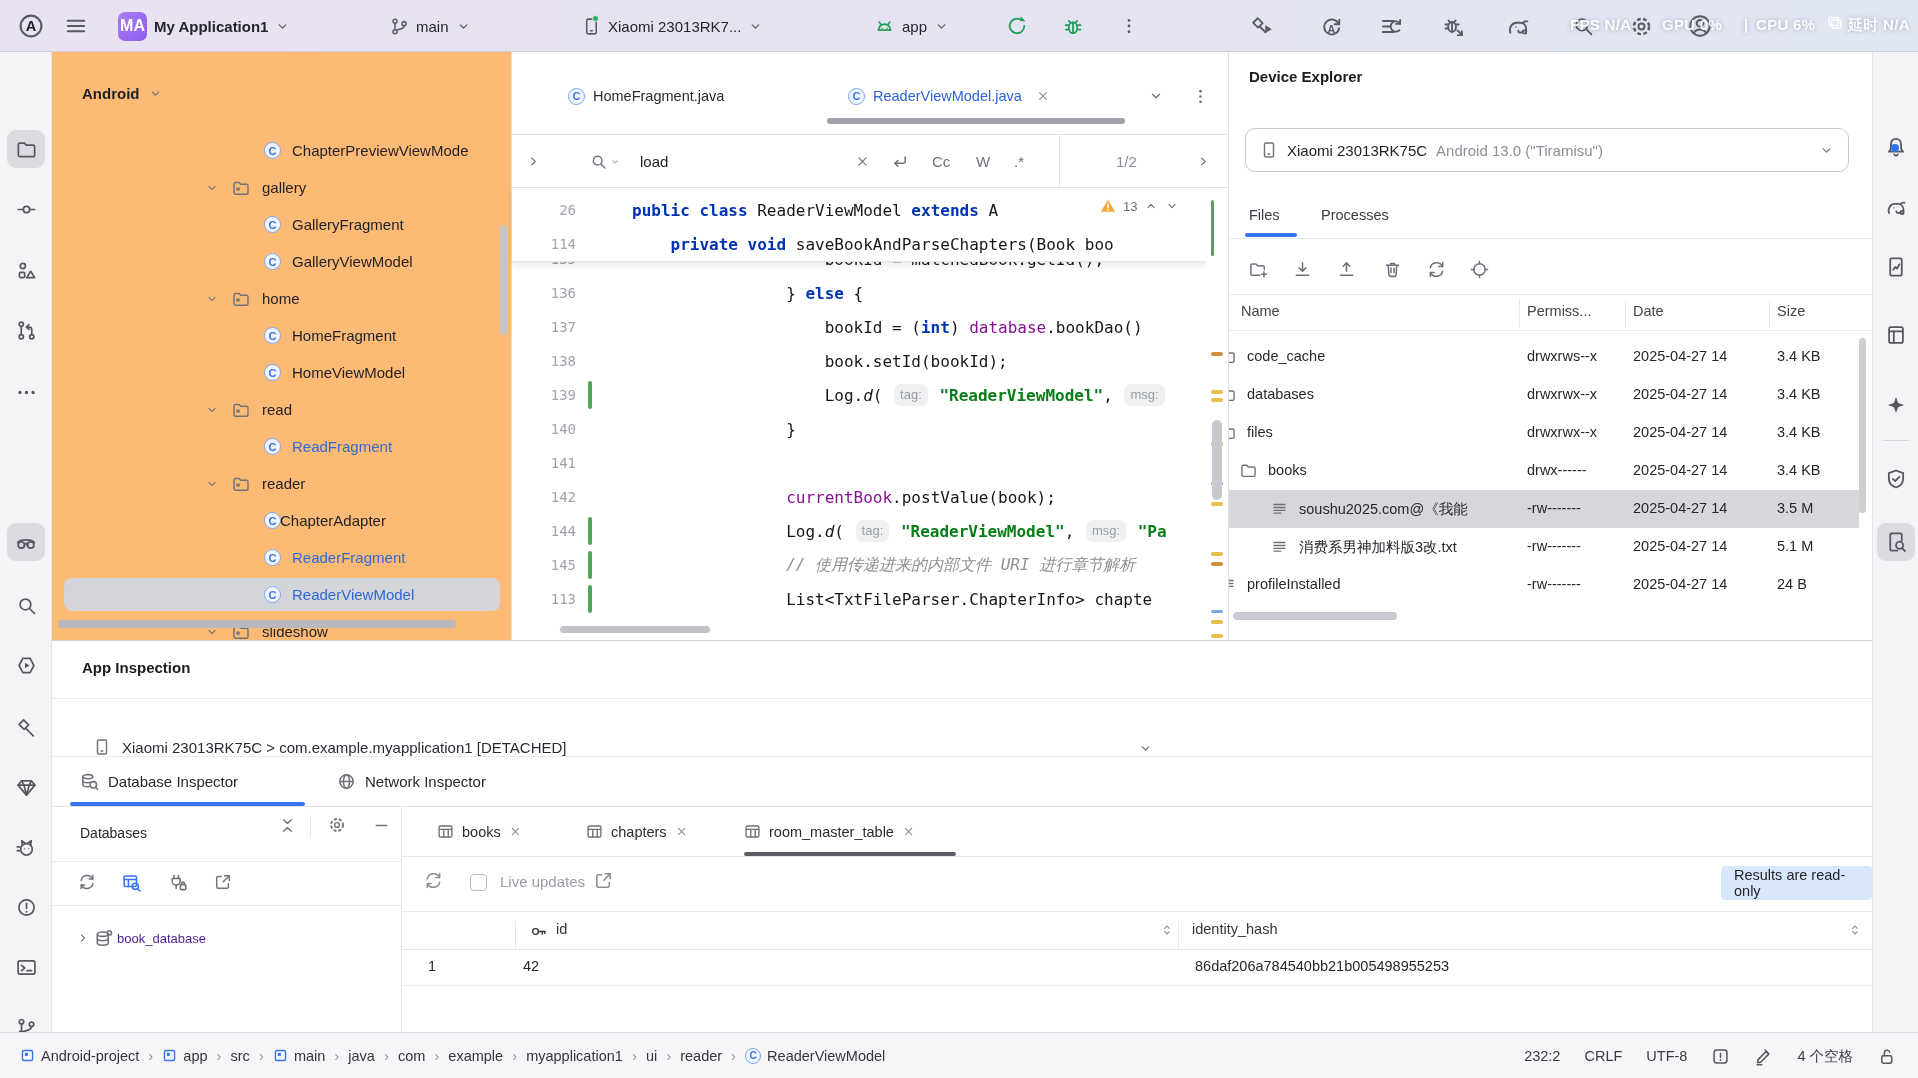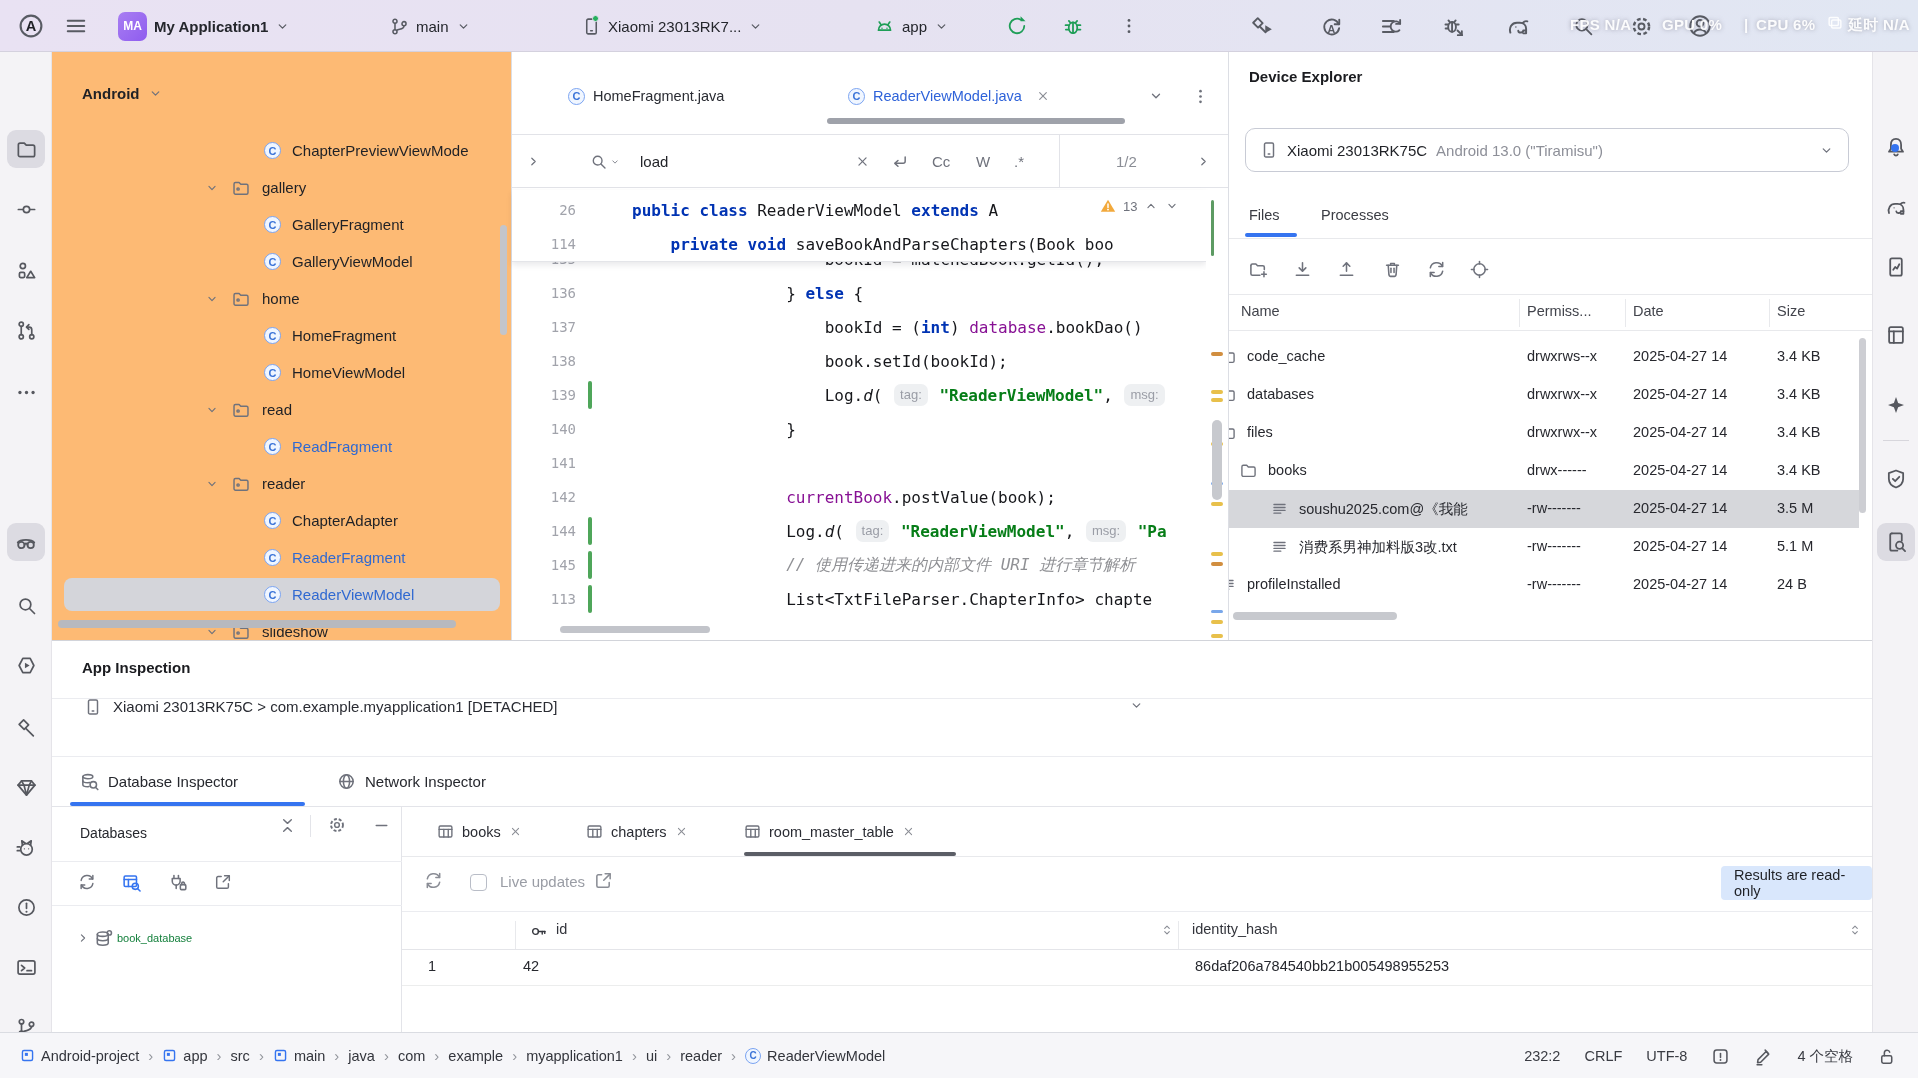--- a/index.html
+++ b/index.html
@@ -3,21 +3,21 @@
 <meta charset="utf-8">
 <style>
   *{box-sizing:border-box;margin:0;padding:0}
   html,body{width:1918px;height:1078px;overflow:hidden}
   body{font-family:"Liberation Sans",sans-serif;background:#fff;color:#27282e;position:relative;font-size:14px}
   .ic{display:inline-flex;align-items:center;justify-content:center;vertical-align:middle}
   
   #topbar{position:absolute;left:0;top:0;width:1918px;height:52px;background:linear-gradient(90deg,#e9e2f3 0%,#e6e2f1 45%,#e1e7f3 100%);border-bottom:1px solid #d4d1de;color:#585b63}
   #topbar .tb-item{position:absolute;top:0;height:52px;display:flex;align-items:center;gap:7px}
   .tb-label{font-size:15px;color:#24262c}
-  #ma-badge{width:29px;height:29px;border-radius:7px;background:linear-gradient(135deg,#a87ef2,#8f5cef);color:#fff;font-size:12px;font-weight:700;display:flex;align-items:center;justify-content:center}
+  #ma-badge{width:29px;height:29px;border-radius:7px;background:linear-gradient(135deg,#a87ef2,#8f5cef);color:#fff;font-size:16px;font-weight:700;display:flex;align-items:center;justify-content:center}
   .green{color:#1e9e57}
   .gdot{position:absolute;left:10px;bottom:14px;width:7px;height:7px;border-radius:50%;background:#25b05d;border:1.5px solid #e7e2f2}
   #overlay-stats{position:absolute;left:0;top:0;width:1690px;height:52px;pointer-events:none;z-index:5}
   .ovl{position:absolute;top:16px;color:rgba(255,255,255,.93);font-size:15px;font-weight:700;text-shadow:0 0 4px rgba(110,110,125,.55);letter-spacing:.3px;white-space:nowrap}
   
   #lstripe{position:absolute;left:0;top:52px;width:52px;height:980px;background:#f4f3f6;border-right:1px solid #e5e4e9;color:#56585f}
   #rstripe{position:absolute;left:1872px;top:52px;width:46px;height:980px;background:#f4f3f6;border-left:1px solid #e5e4e9;color:#56585f}
   .sbtn{position:absolute;left:7px;width:38px;height:38px;border-radius:9px;display:flex;align-items:center;justify-content:center}
   #rstripe .sbtn{left:4px}
   .sbtn.sel{background:#dcdbe2}
@@ -87,32 +87,32 @@
   .drow.sel{background:#d6d7db}
   .drow span{position:absolute;top:10px;white-space:nowrap}
   .drow .nm{overflow:hidden;width:270px}
   .drow .ici{position:absolute;top:10px;color:#6f727c}
   #dev-vthumb{position:absolute;left:630px;top:286px;width:7px;height:175px;background:#cdced3;border-radius:4px}
   #dev-hthumb{position:absolute;left:4px;top:560px;width:164px;height:8px;background:#c7c9ce;border-radius:4px}
   
   #inspect{position:absolute;left:52px;top:640px;width:1820px;height:392px;background:#fff;border-top:1px solid #d2d4da}
   #inspect h2{position:absolute;left:30px;top:18px;font-size:15px;color:#1b1c20}
   .hline{position:absolute;left:0;width:1820px;height:1px;background:#ebecf0}
-  #proc-row{position:absolute;left:32px;top:57px;height:58px;display:flex;align-items:flex-start;gap:11px;color:#6f727c}
+  #proc-row{position:absolute;left:41px;top:57px;height:58px;display:flex;align-items:flex-end;gap:11px;color:#6f727c}
   #proc-row .pt{font-size:15px;color:#2a2c33}
   .itab{position:absolute;top:115px;height:50px;display:flex;align-items:center;gap:9px;font-size:15px;color:#26282e}
   #db-underline{position:absolute;left:18px;top:161px;width:235px;height:3.5px;border-radius:2px;background:#3574f0}
   #insp-div{position:absolute;left:0;top:165px;width:1820px;height:1px;background:#e3e4e9}
   
   #dbpanel{position:absolute;left:0;top:166px;width:350px;height:226px;border-right:1px solid #e3e4e9}
   #dbpanel .hd{position:absolute;left:28px;top:18px;font-size:14px;color:#26282e}
   .dbico{position:absolute;width:26px;height:26px;display:flex;align-items:center;justify-content:center;color:#6f727c}
   #db-hdiv{position:absolute;left:0;top:54px;width:350px;height:1px;background:#ebecf0}
   #db-tooldiv{position:absolute;left:0;top:98px;width:350px;height:1px;background:#ebecf0}
-  #dbtree-row{position:absolute;left:24px;top:112px;height:38px;display:flex;align-items:center;gap:4px;font-size:11px;color:#15803d}
+  #dbtree-row{position:absolute;left:24px;top:112px;height:38px;display:flex;align-items:center;gap:4px;font-size:13px;color:#4c1d95}
   
   .gtab{position:absolute;top:166px;height:49px;display:flex;align-items:center;gap:8px;font-size:14.5px;color:#2a2c33}
   #gtab-underline{position:absolute;left:692px;top:211px;width:212px;height:4px;border-radius:2px;background:#5b5e66}
   #gtab-div{position:absolute;left:350px;top:215px;width:1470px;height:1px;background:#e8e9ec}
   #grid-tools{position:absolute;left:350px;top:216px;width:1470px;height:54px;color:#8a8d95}
   #grid-tools>*{position:absolute}
   .chk{width:17px;height:17px;border:1.5px solid #b9bdc7;border-radius:4px;background:#fff}
   #ro-badge{left:1319px;top:9px;height:34px;background:#d9e7fc;border-radius:4px;display:flex;align-items:center;padding:0 13px;font-size:14.5px;color:#1f2126}
   #grid-hdrtop{position:absolute;left:350px;top:270px;width:1470px;height:1px;background:#ebecf0}
   #grid-hdr{position:absolute;left:350px;top:271px;width:1470px;height:37px;font-size:14.5px;color:#33353c}
@@ -619,21 +619,21 @@
         <span class="ic" style="position:absolute;left:180px;color:#6f727c">
           <svg width="18" height="18" viewBox="0 0 16 16" xmlns="http://www.w3.org/2000/svg">
             <path d="M1.8 4.4c0-.7.6-1.3 1.3-1.3h3.2l1.5 1.6h5.1c.7 0 1.3.6 1.3 1.3v6.2c0 .7-.6 1.3-1.3 1.3H3.1c-.7 0-1.3-.6-1.3-1.3z" stroke="currentColor" stroke-width="1.3" stroke-linecap="round" stroke-linejoin="round" fill="none"></path>
             <circle cx="5.4" cy="8.9" r="1" stroke="currentColor" stroke-width="1.3" stroke-linecap="round" stroke-linejoin="round" fill="none"></circle>
           </svg>
         </span>
         <span class="t-dark" style="position:absolute;left:210px">reader</span>
       </div>
       <div class="trow">
         <span class="cic" style="position:absolute;left:212px">C</span>
-        <span class="t-dark" style="position:absolute;left:240px">ChapterAdapter</span>
+        <span class="t-dark" style="position:absolute;left:228px">ChapterAdapter</span>
       </div>
       <div class="trow">
         <span class="cic" style="position:absolute;left:212px">C</span>
         <span class="t-blue" style="position:absolute;left:240px">ReaderFragment</span>
       </div>
       <div class="trow">
         <span class="hl"></span>
         <span class="cic" style="position:absolute;left:212px">C</span>
         <span class="t-blue" style="position:absolute;left:240px">ReaderViewModel</span>
       </div>

